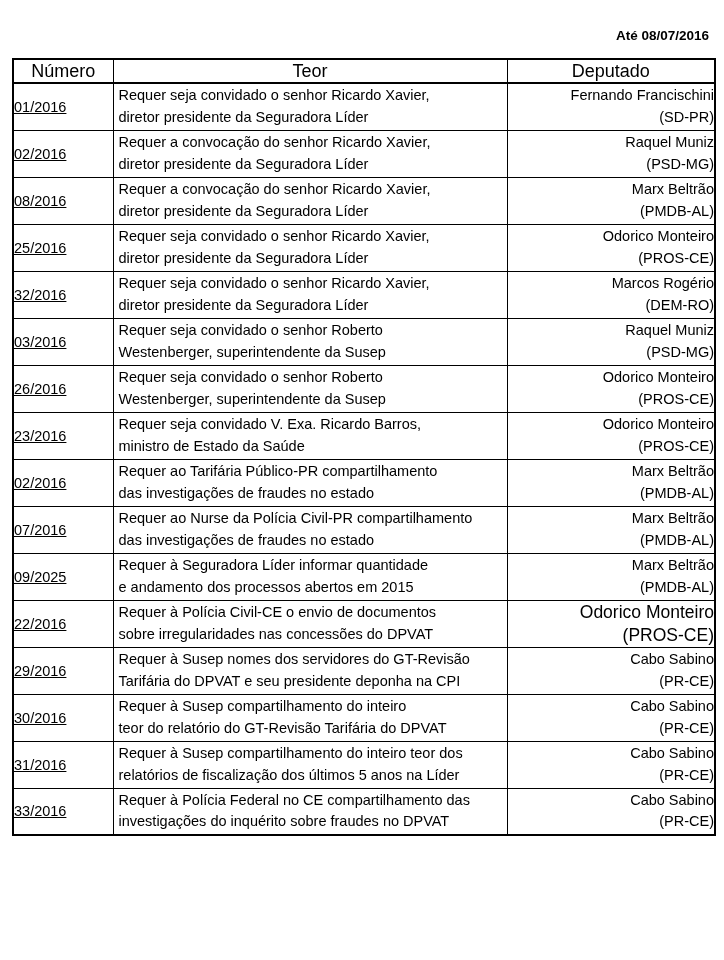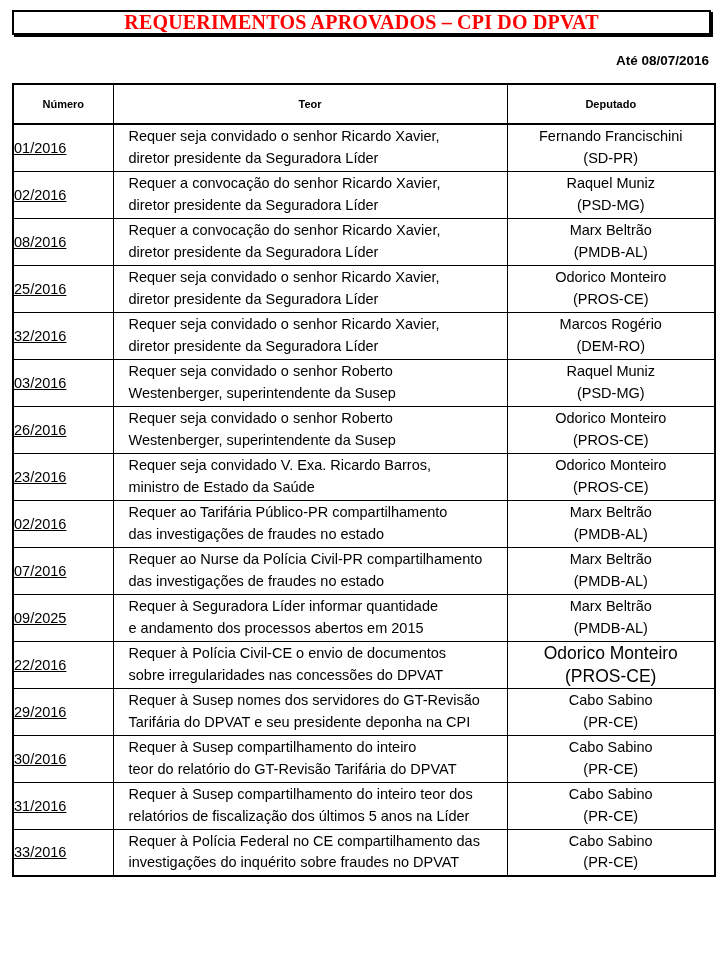--- a/index.html
+++ b/index.html
@@ -50,59 +50,56 @@
     margin-top: 15px;
     border: 2.5px solid #000;
   }
   .req-table th, .req-table td {
     border: 1.5px solid #000;
     padding: 0;
     vertical-align: middle;
     overflow: hidden;
   }
   .req-table thead th {
-    height: 40px;
-    font-size: 11px;
-    font-weight: bold;
+    height: 24px;
+    font-size: 18px;
+    font-weight: normal;
     text-align: center;
     border-bottom: 2px solid #000;
   }
   .req-table tbody tr { height: 47px; }
   td.numero {
     text-align: left;
     font-size: 14.5px;
     text-decoration: underline;
     margin-left: 43px;
   }
   td.teor {
-    padding: 1px 4px 1px 15px;
+    padding: 1px 4px 1px 5px;
     font-size: 14.5px;
     line-height: 21.5px;
     text-align: left;
   }
   td.deputado {
-    text-align: center;
+    text-align: right;
     font-size: 14.5px;
     line-height: 21.5px;
     margin-left: 46px;
   }
   tr.large td.deputado {
     font-size: 17.5px;
     line-height: 23px;
   }
   .line, .dep-name, .dep-party { white-space: nowrap; }
 </style>
 </head>
 <body>
 
 <div class="page">
 
-  <div class="title-box">
-    <span class="title" style="color: rgb(255, 0, 0);">REQUERIMENTOS APROVADOS – CPI DO DPVAT</span>
-  </div>
 
   <div class="date-note">Até 08/07/2016</div>
 
   <table class="req-table">
     <colgroup>
       <col style="width:100px">
       <col style="width:394px">
       <col style="width:208px">
     </colgroup>
     <thead>

